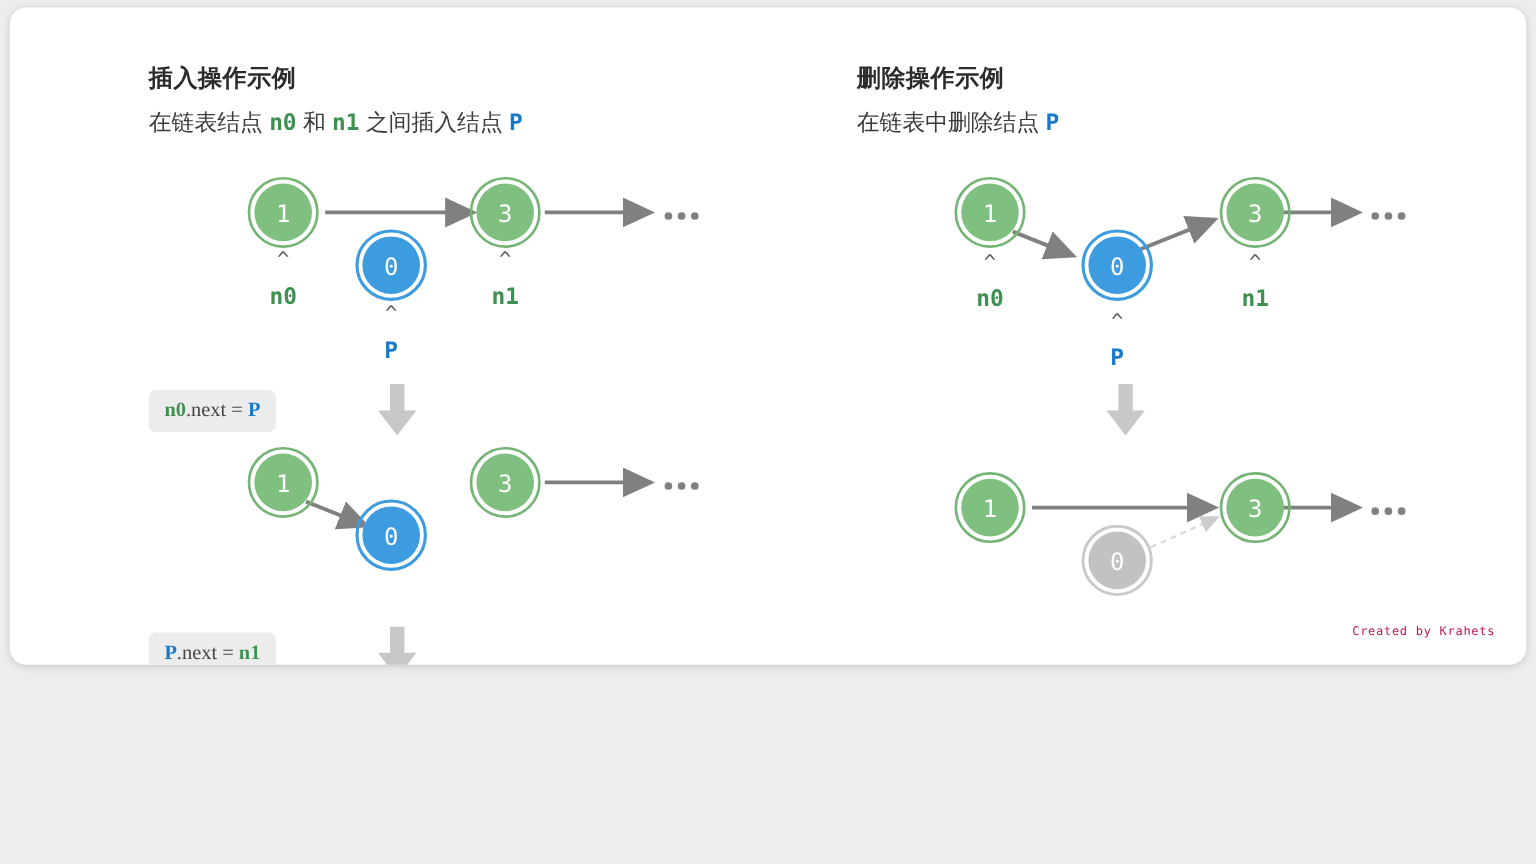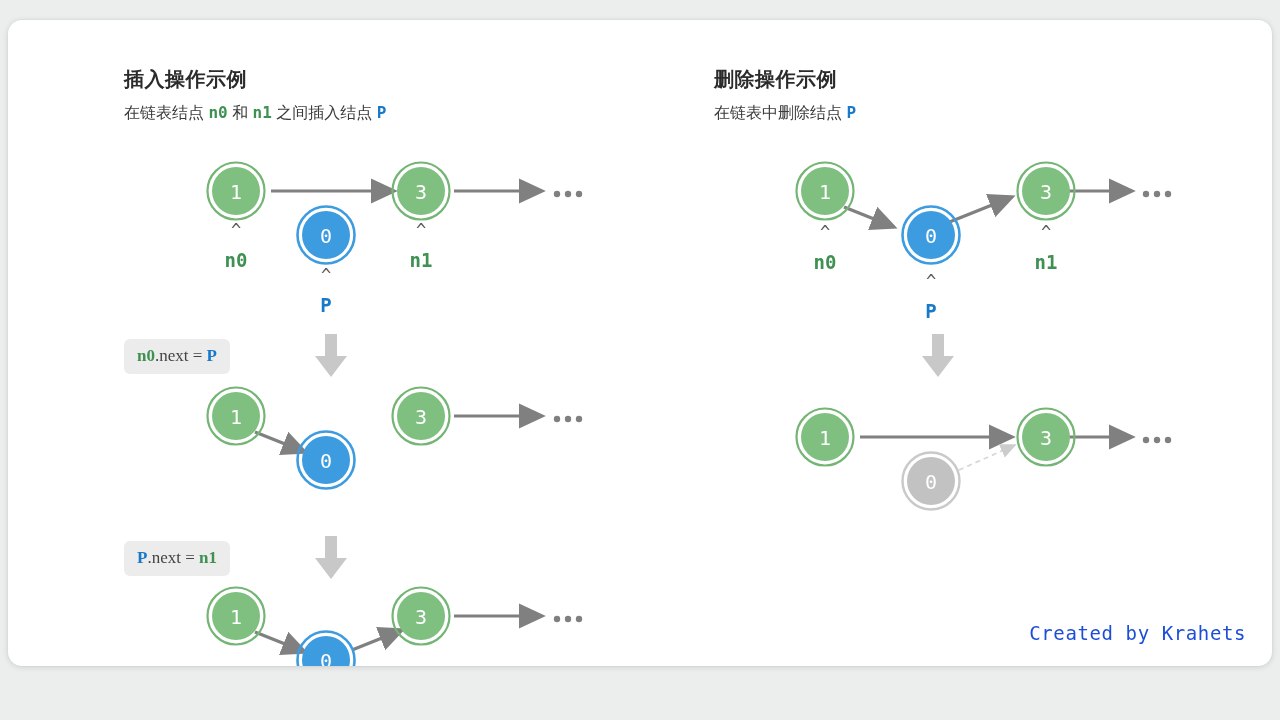--- a/index.html
+++ b/index.html
@@ -9,41 +9,41 @@
     width: 1280px;
     height: 720px;
     overflow: hidden;
     background: #eceded;
     font-family: "Liberation Sans", sans-serif;
   }
 
   #card {
     position: absolute;
     left: 8px;
-    top: 20px;
+    top: 6px;
     width: 1264px;
-    height: 646px;
+    height: 548px;
     background: #ffffff;
     border-radius: 14px;
     box-shadow: 0 1px 6px rgba(0,0,0,0.13), 0 0 0 1px rgba(0,0,0,0.02);
     overflow: hidden;
   }
 
   
   .panel-title {
     position: absolute;
     font-size: 20px;
     font-weight: bold;
     color: #2b2b2b;
     letter-spacing: 0.5px;
     white-space: nowrap;
   }
   .panel-sub {
     position: absolute;
-    font-size: 16px;
+    font-size: 19px;
     color: #3b3b3b;
     white-space: nowrap;
   }
   .mono {
     font-family: "DejaVu Sans Mono", "Liberation Mono", monospace;
     font-weight: bold;
   }
   .g { color: #3f9152; }
   .b { color: #1879c9; }
 
@@ -101,22 +101,22 @@
   .ptr-blue  { fill: #1879c9; }
 
   .dots circle { fill: #808080; }
 
   
   #watermark {
     position: absolute;
     right: 26px;
     bottom: 22px;
     font-family: "DejaVu Sans Mono", "Liberation Mono", monospace;
-    font-size: 19px;
-    color: #1d4ed8;
+    font-size: 10px;
+    color: #be185d;
     letter-spacing: 0.6px;
     white-space: nowrap;
   }
 </style>
 </head>
 <body>
 
 <div id="card">
 
   <div class="panel-title" style="left:116px; top:46px;">插入操作示例</div>

